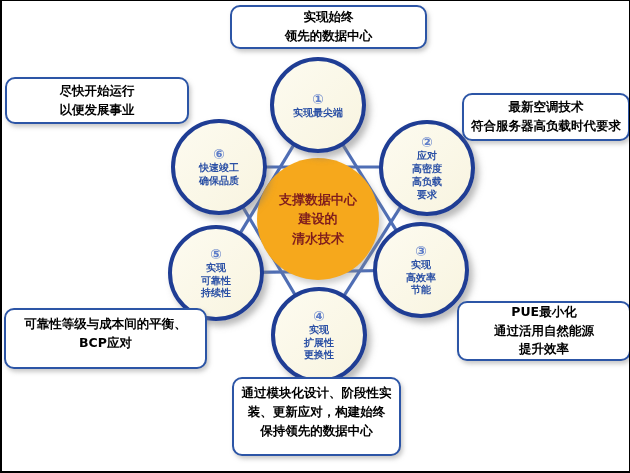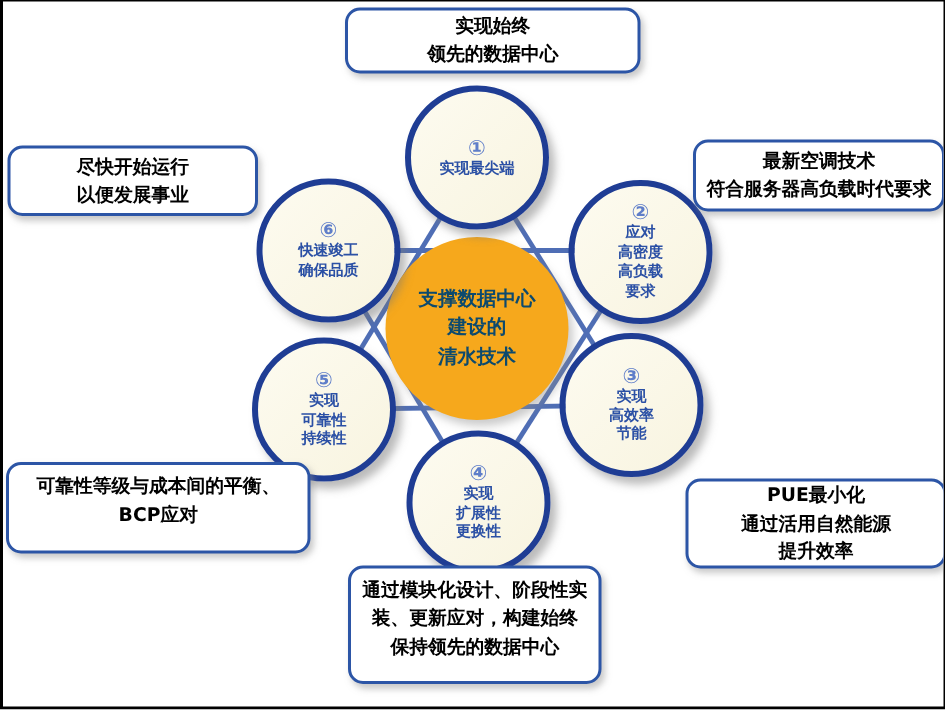--- a/index.html
+++ b/index.html
@@ -17,21 +17,21 @@
   }
   .connectors{position:absolute;left:0;top:0;width:630px;height:473px;}
   .connectors line{stroke:#4F6EB5;stroke-width:3.2;}
   .center-circle{
     position:absolute;left:255px;top:157px;width:122px;height:122px;
     background:#F6A81C;border-radius:50%;
     display:flex;flex-direction:column;align-items:center;justify-content:center;
     box-shadow:3px 4px 6px rgba(140,140,140,.45);
   }
   .center-circle .ln{
-    color:#0c4a6e;font-weight:bold;font-size:13px;line-height:1.5;
+    color:#7f1d1d;font-weight:bold;font-size:13px;line-height:1.5;
     white-space:nowrap;text-align:center;
   }
   .node{
     position:absolute;width:96px;height:96px;border-radius:50%;
     background:linear-gradient(135deg,#FDFBF0 0%,#F8F4E0 100%);
     border:4px solid #1F3D94;box-sizing:border-box;
     display:flex;flex-direction:column;align-items:center;justify-content:center;
     box-shadow:4px 5px 6px rgba(120,120,120,.5);
   }
   .node .num{
@@ -46,24 +46,24 @@
     box-sizing:border-box;display:flex;flex-direction:column;align-items:center;
     justify-content:center;box-shadow:2px 3px 4px rgba(150,150,150,.5);
     padding:2px 21px;
   }
   .callout.top-anchored{justify-content:flex-start;padding-top:5px;}
   .callout .ln{
     color:#000;font-weight:bold;font-size:12.5px;line-height:1.5;
     white-space:nowrap;text-align:center;
   }
   .c-top{left:228px;top:4px;width:197px;height:44px;}
-  .c-upper-left{left:3px;top:96px;width:167px;height:47px;}
+  .c-upper-left{left:3px;top:76px;width:184px;height:47px;}
   .c-upper-right{left:460px;top:92px;width:168px;height:48px;}
   .c-lower-left{left:2px;top:307px;width:203px;height:61px;}
-  .c-lower-right{left:455px;top:318px;width:174px;height:60px;}
+  .c-lower-right{left:455px;top:300px;width:174px;height:60px;}
   .c-bottom{left:230px;top:376px;width:169px;height:79px;}
   .n1{left:268px;top:56px;}
   .n2{left:377px;top:119px;}
   .n3{left:371px;top:221px;}
   .n4{left:269px;top:286px;}
   .n5{left:166px;top:224px;}
   .n6{left:169px;top:118px;}
 </style>
 </head>
 <body>

